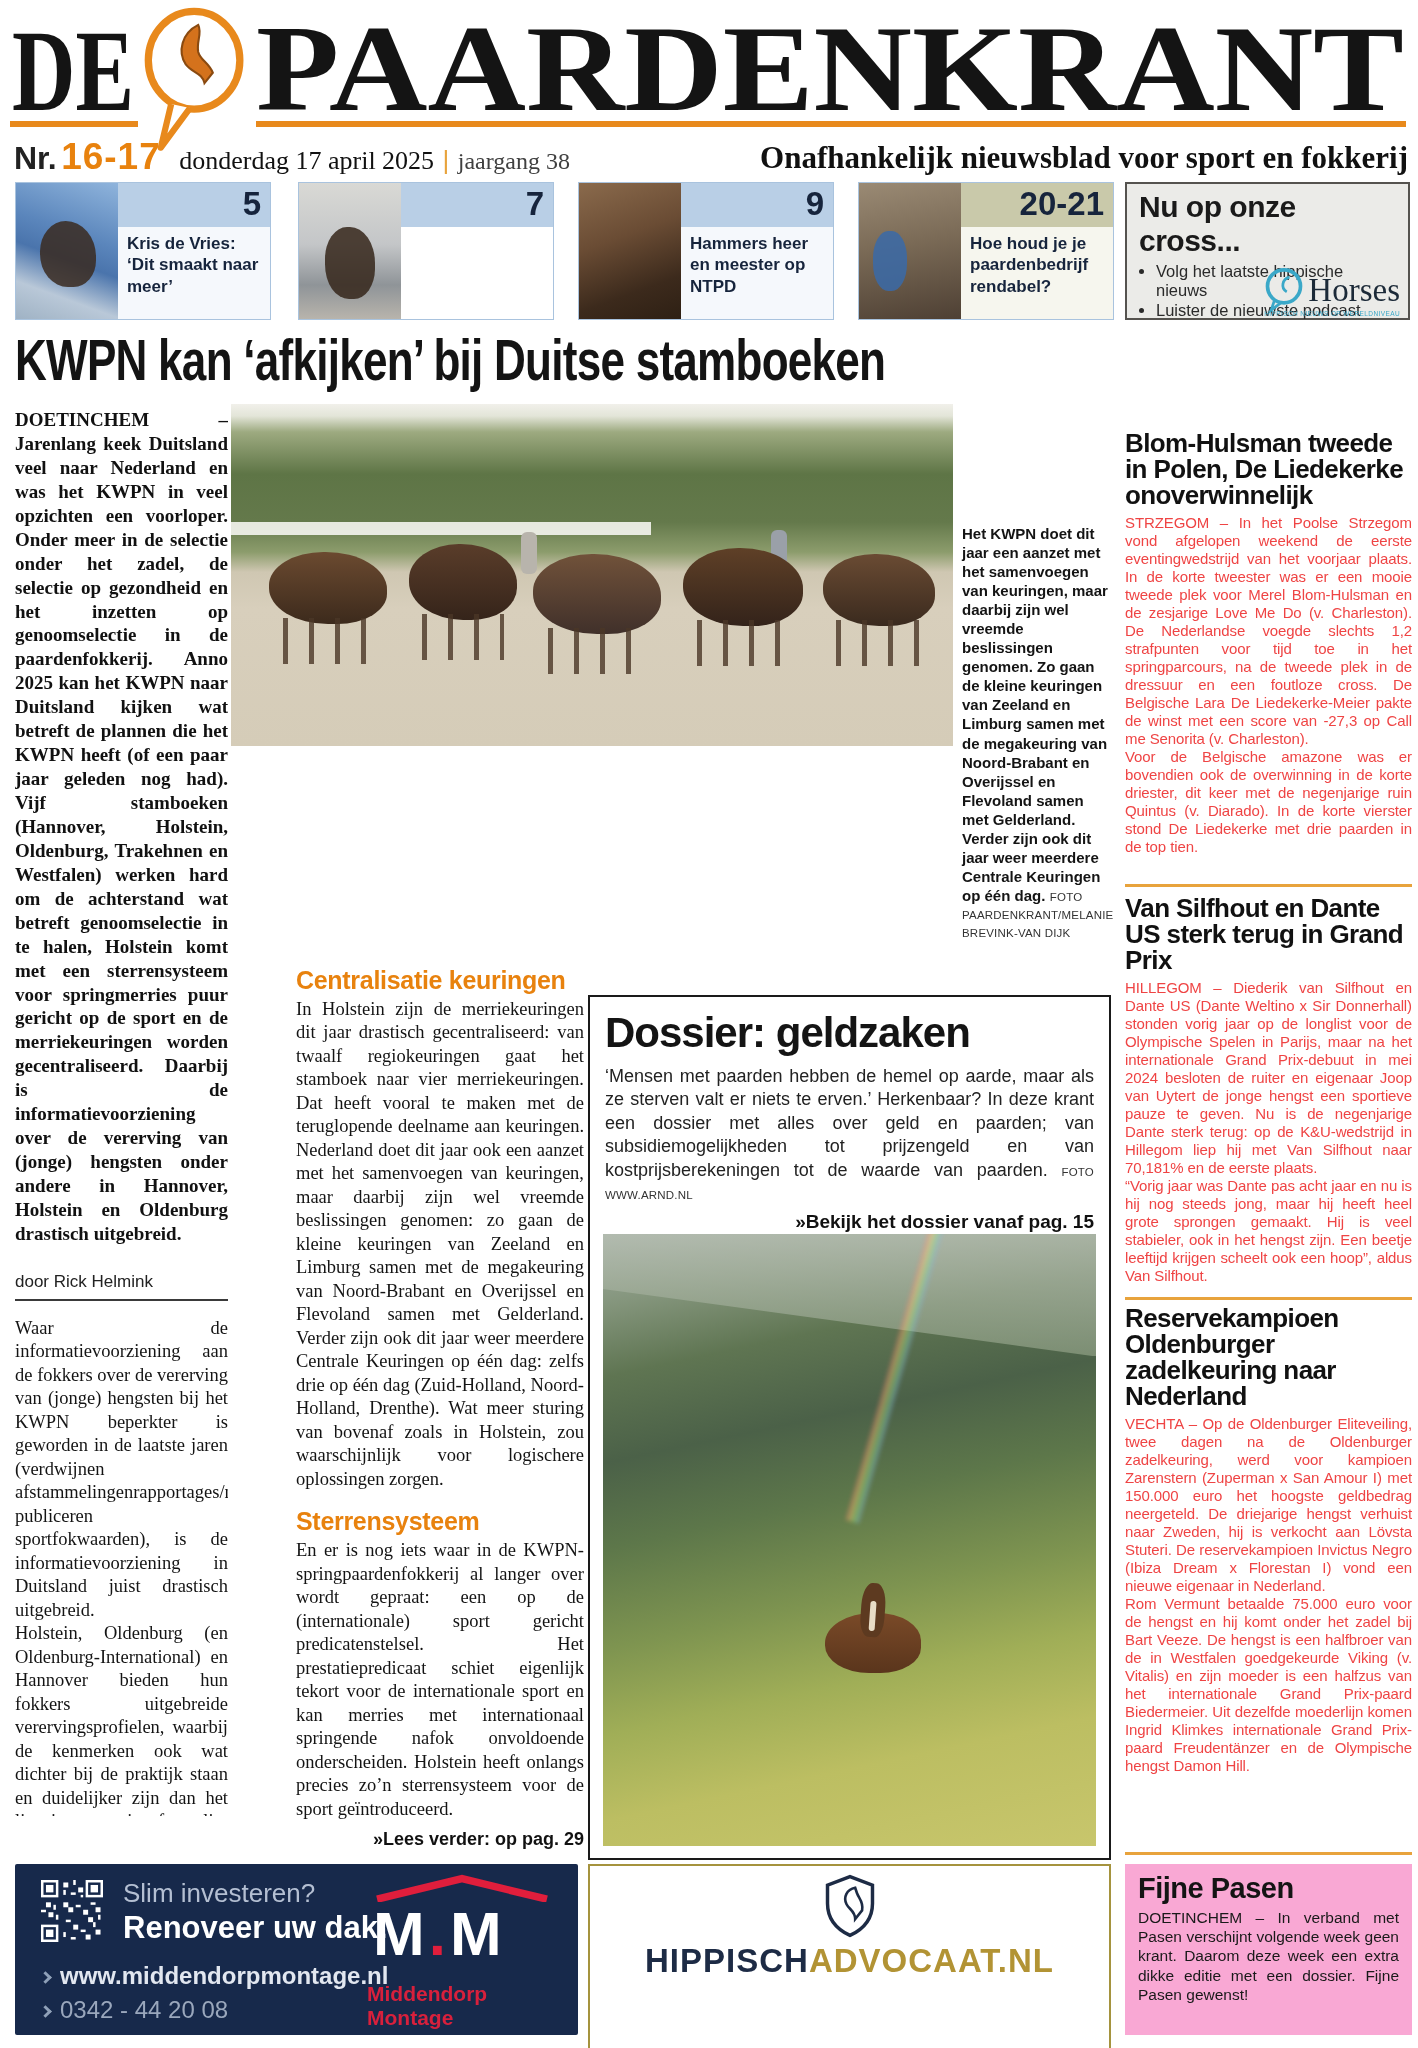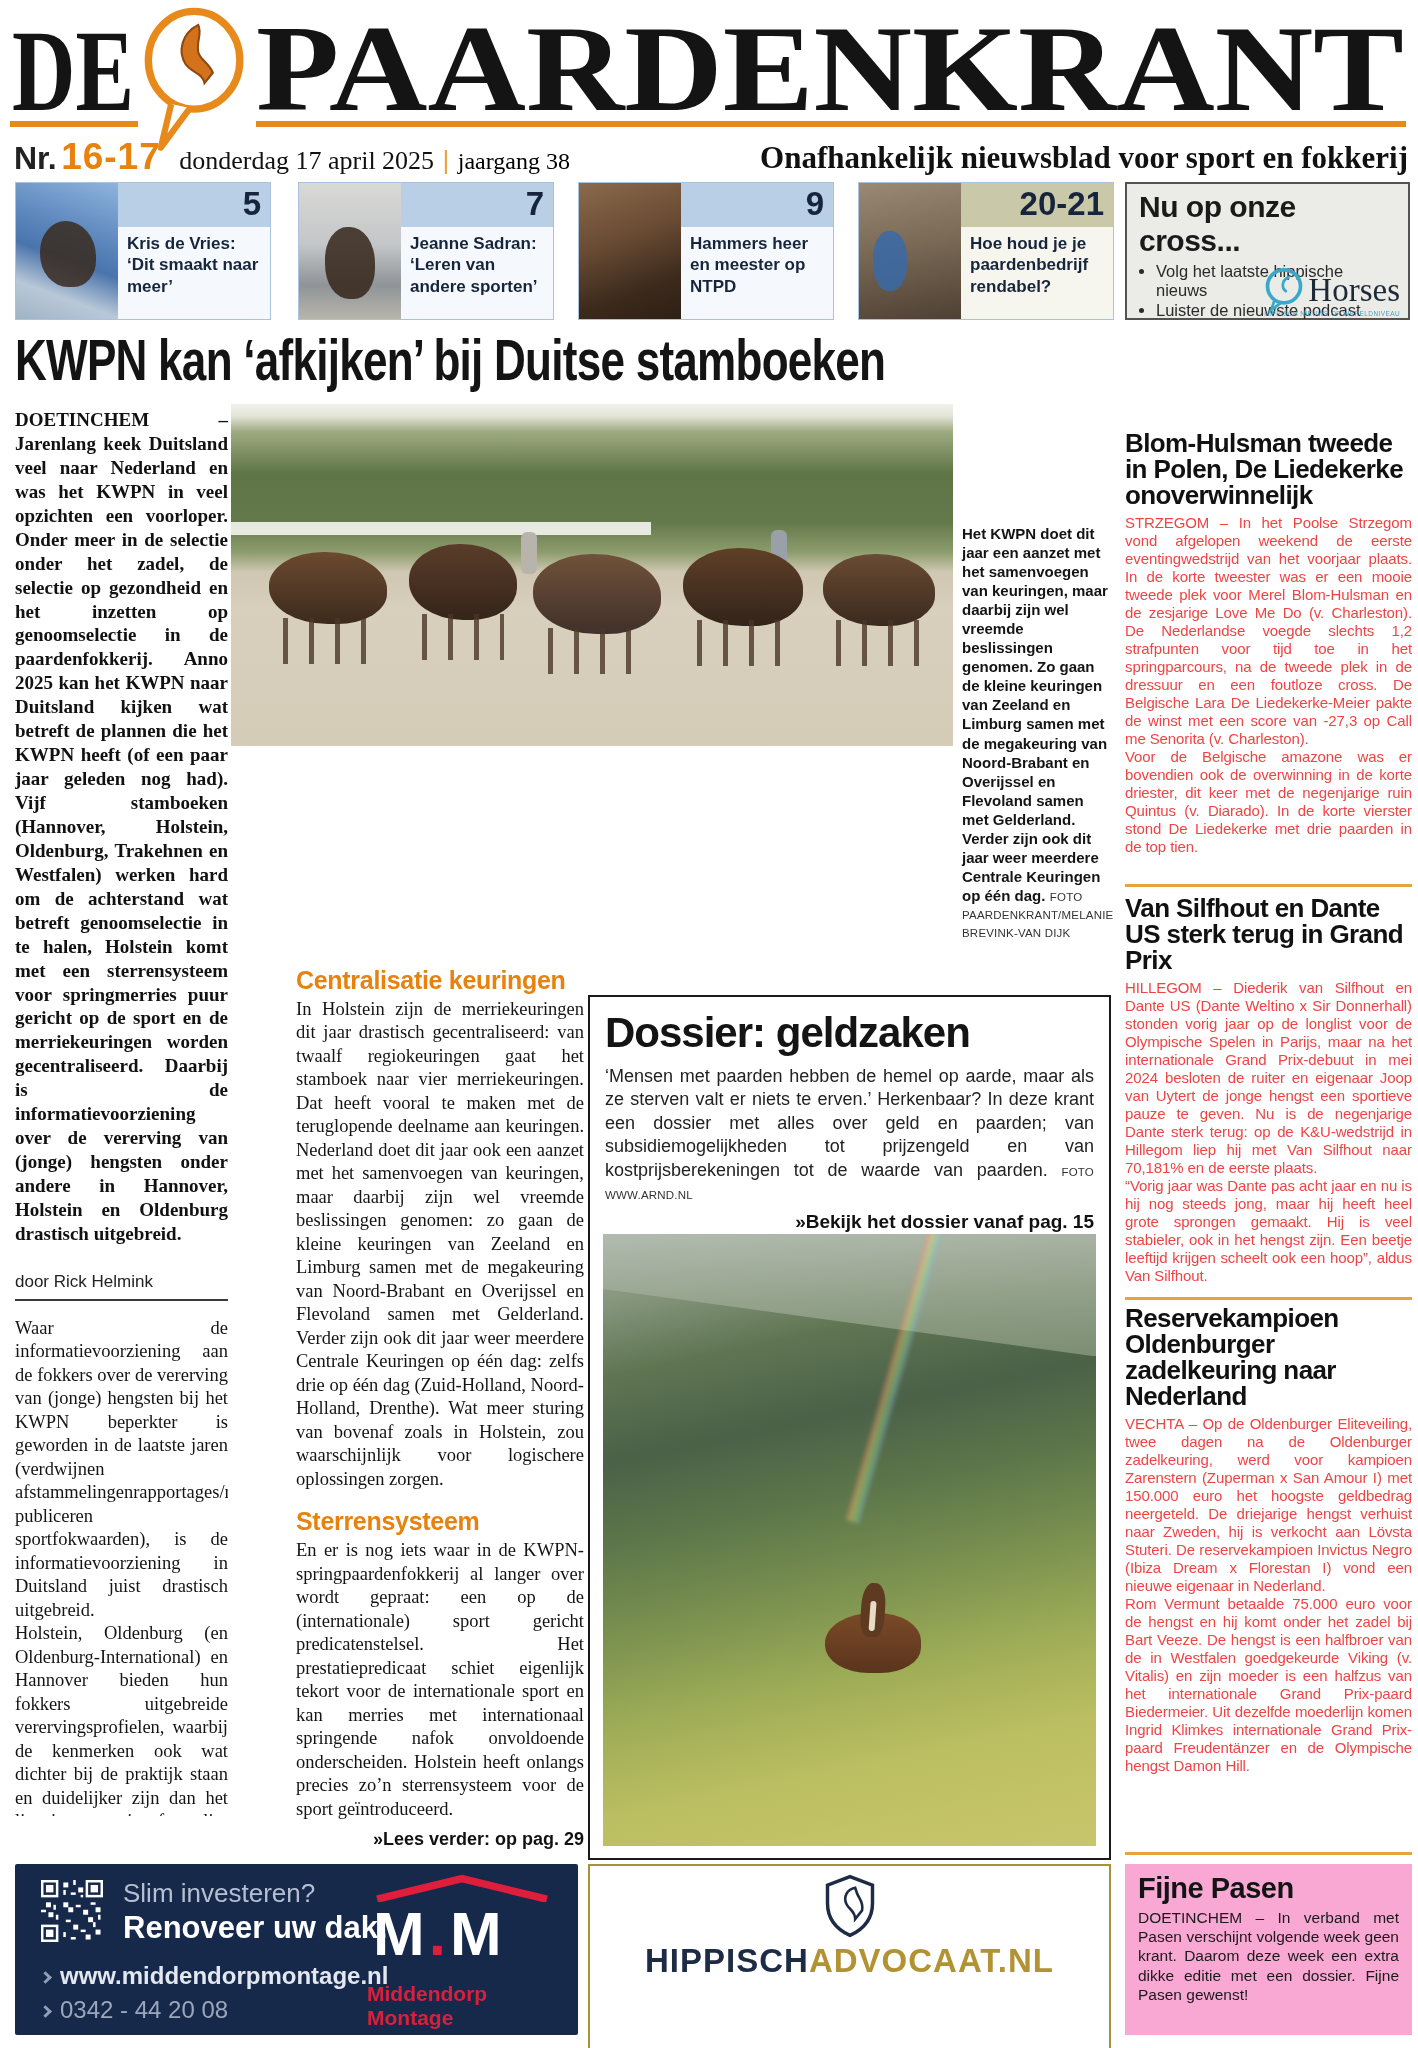--- a/index.html
+++ b/index.html
@@ -15,21 +15,21 @@
   #mh-title-svg { position:absolute; left:256px; top:10px; }
   .mh-rule { position:absolute; top:121px; height:6px; background:#e8891c; }
   #mh-rule-left { left:10px; width:128px; }
   #mh-rule-right { left:256px; width:1150px; }
   #mh-logo { position:absolute; left:140px; top:6px; z-index:3; }
   #issue-row { position:absolute; left:14px; top:136px; white-space:nowrap; }
   .nr-label { font-weight:bold; font-size:32px; color:#222; }
   .nr-num { font-weight:bold; font-size:37px; color:#e8820e; letter-spacing:1px; }
   .issue-date { font-family:"Liberation Serif", serif; font-size:26px; color:#111; margin-left:14px; }
   .issue-sep { color:#e8a33c; font-size:26px; margin:0 4px; }
-  .issue-vol { font-family:"Liberation Serif", serif; font-size:24px; color:#000000; }
+  .issue-vol { font-family:"Liberation Serif", serif; font-size:24px; color:#404040; }
   #tagline { position:absolute; right:10px; top:140px; font-family:"Liberation Serif", serif;
     font-weight:bold; font-size:31px; color:#111; }
 
   
   .card { position:absolute; top:182px; width:256px; height:138px;
     border:1px solid #a9c3de; background:#fff; display:flex; }
   .card .tphoto { width:102px; height:100%; flex:none; }
   .card .cright { flex:1; display:flex; flex-direction:column; }
   .card .pnum { height:44px; background:#b9cfe6; color:#16243c; font-weight:bold;
     font-size:33px; text-align:right; padding:2px 9px 0 0; }
@@ -199,21 +199,20 @@
       <div class="pnum">5</div>
       <div class="ctext">Kris de Vries: ‘Dit smaakt naar meer’</div>
     </div>
   </div>
   <div class="card" style="left:298px">
     <div class="tphoto tp2">
         <div class="blob"></div>
       </div>
     <div class="cright">
       <div class="pnum">7</div>
-      <div class="ctext">Jeanne Sadran: ‘Leren van andere sporten’</div>
     </div>
   </div>
   <div class="card" style="left:578px">
     <div class="tphoto tp3"></div>
     <div class="cright">
       <div class="pnum">9</div>
       <div class="ctext">Hammers heer en meester op NTPD</div>
     </div>
   </div>
   <div class="card alt" style="left:858px">

